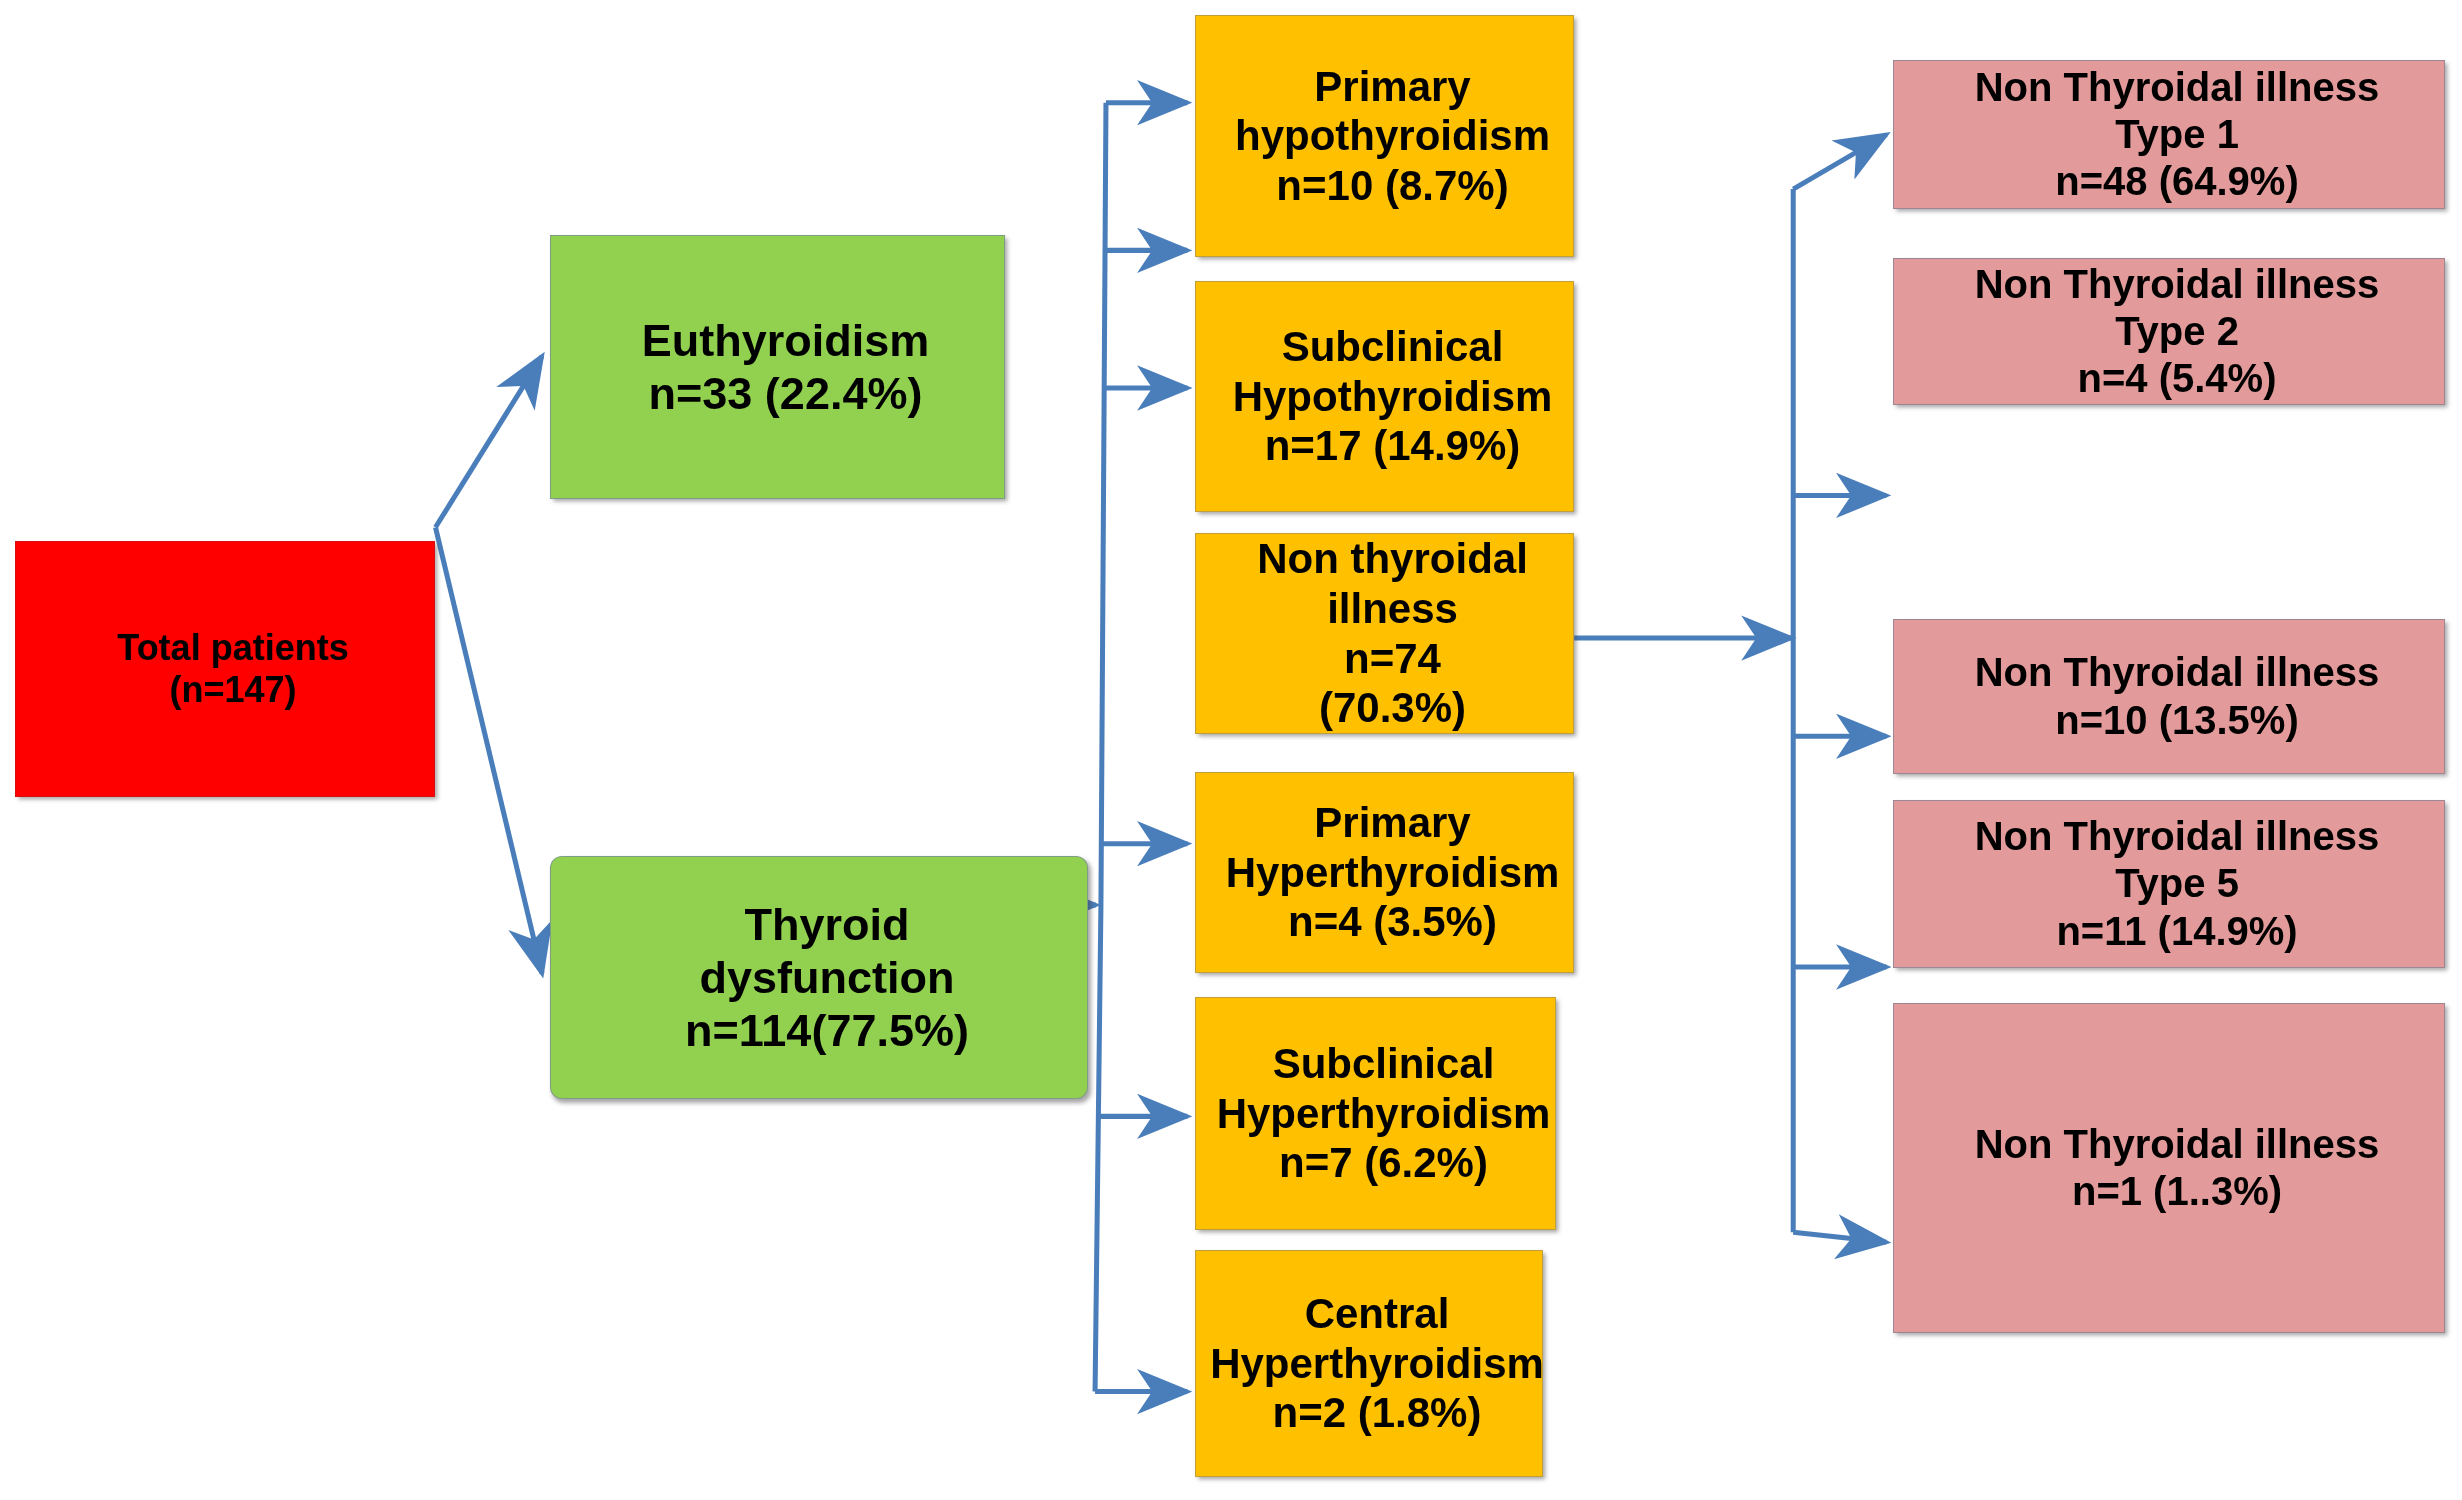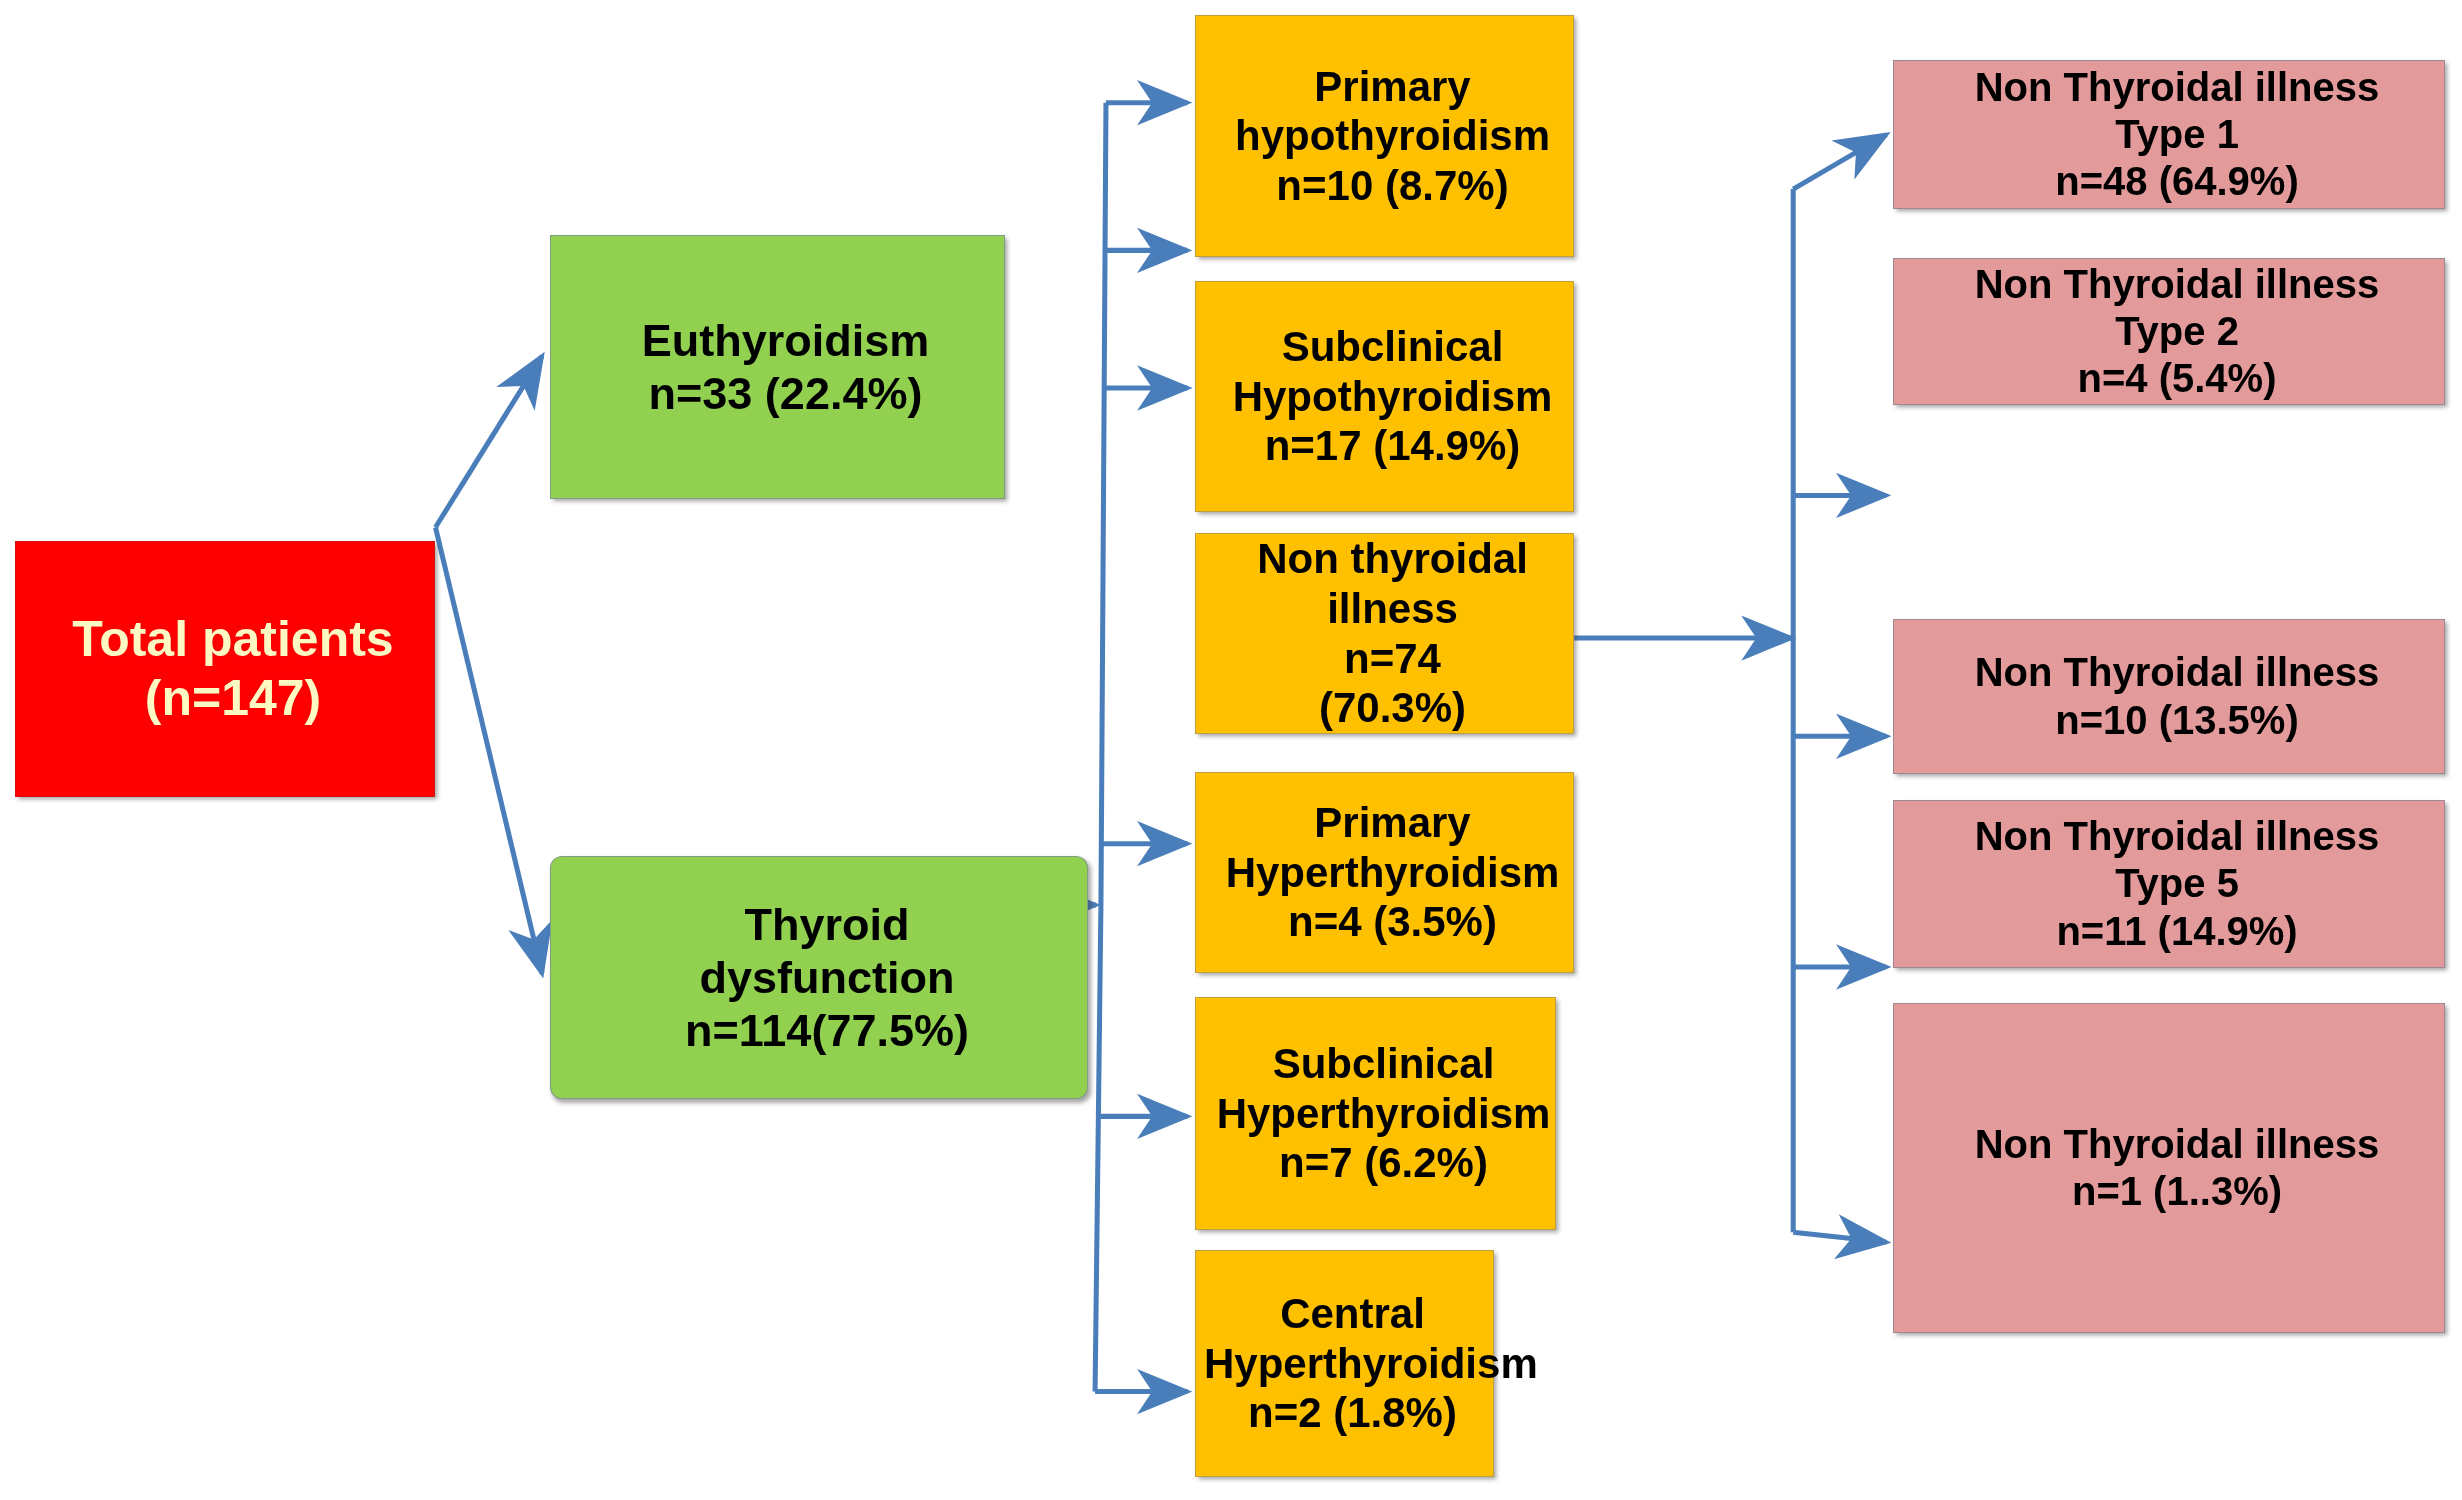--- a/index.html
+++ b/index.html
@@ -35,22 +35,22 @@
     font-weight: bold;
     line-height: 1.18;
     border: 1.7px solid rgba(120,120,130,0.55);
     box-shadow: 2.5px 3.4px 4.2px rgba(60,60,60,0.45);
     z-index: 5;
   }
   .node .ln { display: block; width: 100%; padding-left: 16px; }
 
   .node-red {
     background: #FF0000;
-    color: #fef9c3;
-    font-size: 50px;
+    color: #000000;
+    font-size: 36px;
     border-color: rgba(180,30,30,0.5);
     text-shadow: 0 0 1.7px rgba(0,0,0,0.15);
   }
   .node-green {
     background: #92D050;
     color: #000000;
     font-size: 45px;
     border-color: rgba(120,140,150,0.75);
   }
   .node-yellow {
@@ -143,21 +143,21 @@
     <span class="ln">Hyperthyroidism</span>
     <span class="ln">n=4 (3.5%)</span>
   </div>
 
   <div class="node node-yellow" style="left:1195px; top:997px; width:361px; height:233px;">
     <span class="ln">Subclinical</span>
     <span class="ln">Hyperthyroidism</span>
     <span class="ln">n=7 (6.2%)</span>
   </div>
 
-  <div class="node node-yellow" style="left:1195px; top:1250px; width:299px; height:227px;">
+  <div class="node node-yellow" style="left:1195px; top:1250px; width:348px; height:227px;">
     <span class="ln">Central</span>
     <span class="ln">Hyperthyroidism</span>
     <span class="ln">n=2 (1.8%)</span>
   </div>
 
   <div class="node node-pink" style="left:1893px; top:60px; width:552px; height:149px;">
     <span class="ln">Non Thyroidal illness</span>
     <span class="ln">Type 1</span>
     <span class="ln">n=48 (64.9%)</span>
   </div>

